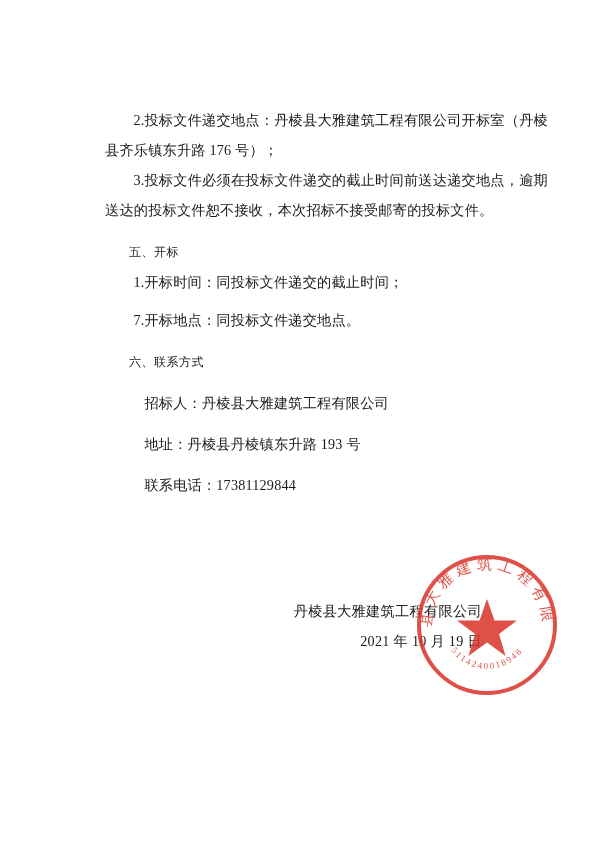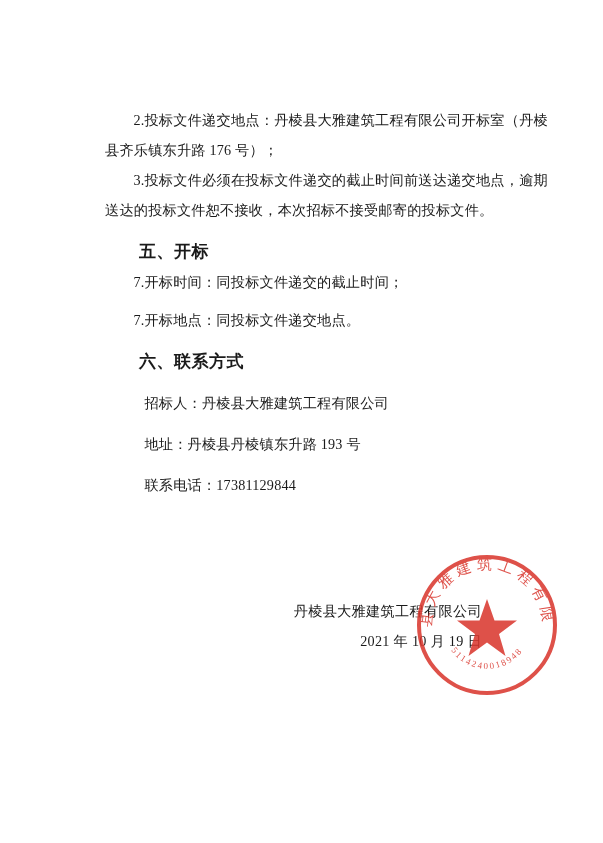--- a/index.html
+++ b/index.html
@@ -29,23 +29,23 @@
     line-height: 30px;
     text-align: justify;
     text-justify: inter-ideograph;
     margin: 0 0 0 0;
     letter-spacing: 0.2px;
   }
   .indent {
     text-indent: 2em;
   }
   .heading {
-    font-size: 17px;
+    font-size: 12px;
     line-height: 30px;
-    font-weight: bold;
+    font-weight: normal;
     text-indent: 2em;
     margin: 0;
     letter-spacing: 0.5px;
   }
   .gap-sm { height: 8px; }
   .gap-md { height: 12px; }
   .contact-line {
     font-size: 14.2px;
     line-height: 30px;
     text-indent: 2em;
@@ -83,21 +83,21 @@
 <div class="page">
 
   <p class="para indent">2.投标文件递交地点：丹棱县大雅建筑工程有限公司开标室（丹棱县齐乐镇东升路 176 号）；</p>
 
   <p class="para indent">3.投标文件必须在投标文件递交的截止时间前送达递交地点，逾期送达的投标文件恕不接收，本次招标不接受邮寄的投标文件。</p>
 
   <div class="gap-md"></div>
 
   <p class="heading">五、开标</p>
 
-  <p class="para indent">7.开标时间：同投标文件递交的截止时间；</p>
+  <p class="para indent">1.开标时间：同投标文件递交的截止时间；</p>
 
   <div class="gap-sm"></div>
 
   <p class="para indent">7.开标地点：同投标文件递交地点。</p>
 
   <div class="gap-md"></div>
 
   <p class="heading">六、联系方式</p>
 
   <p class="contact-line">招标人：丹棱县大雅建筑工程有限公司</p>

